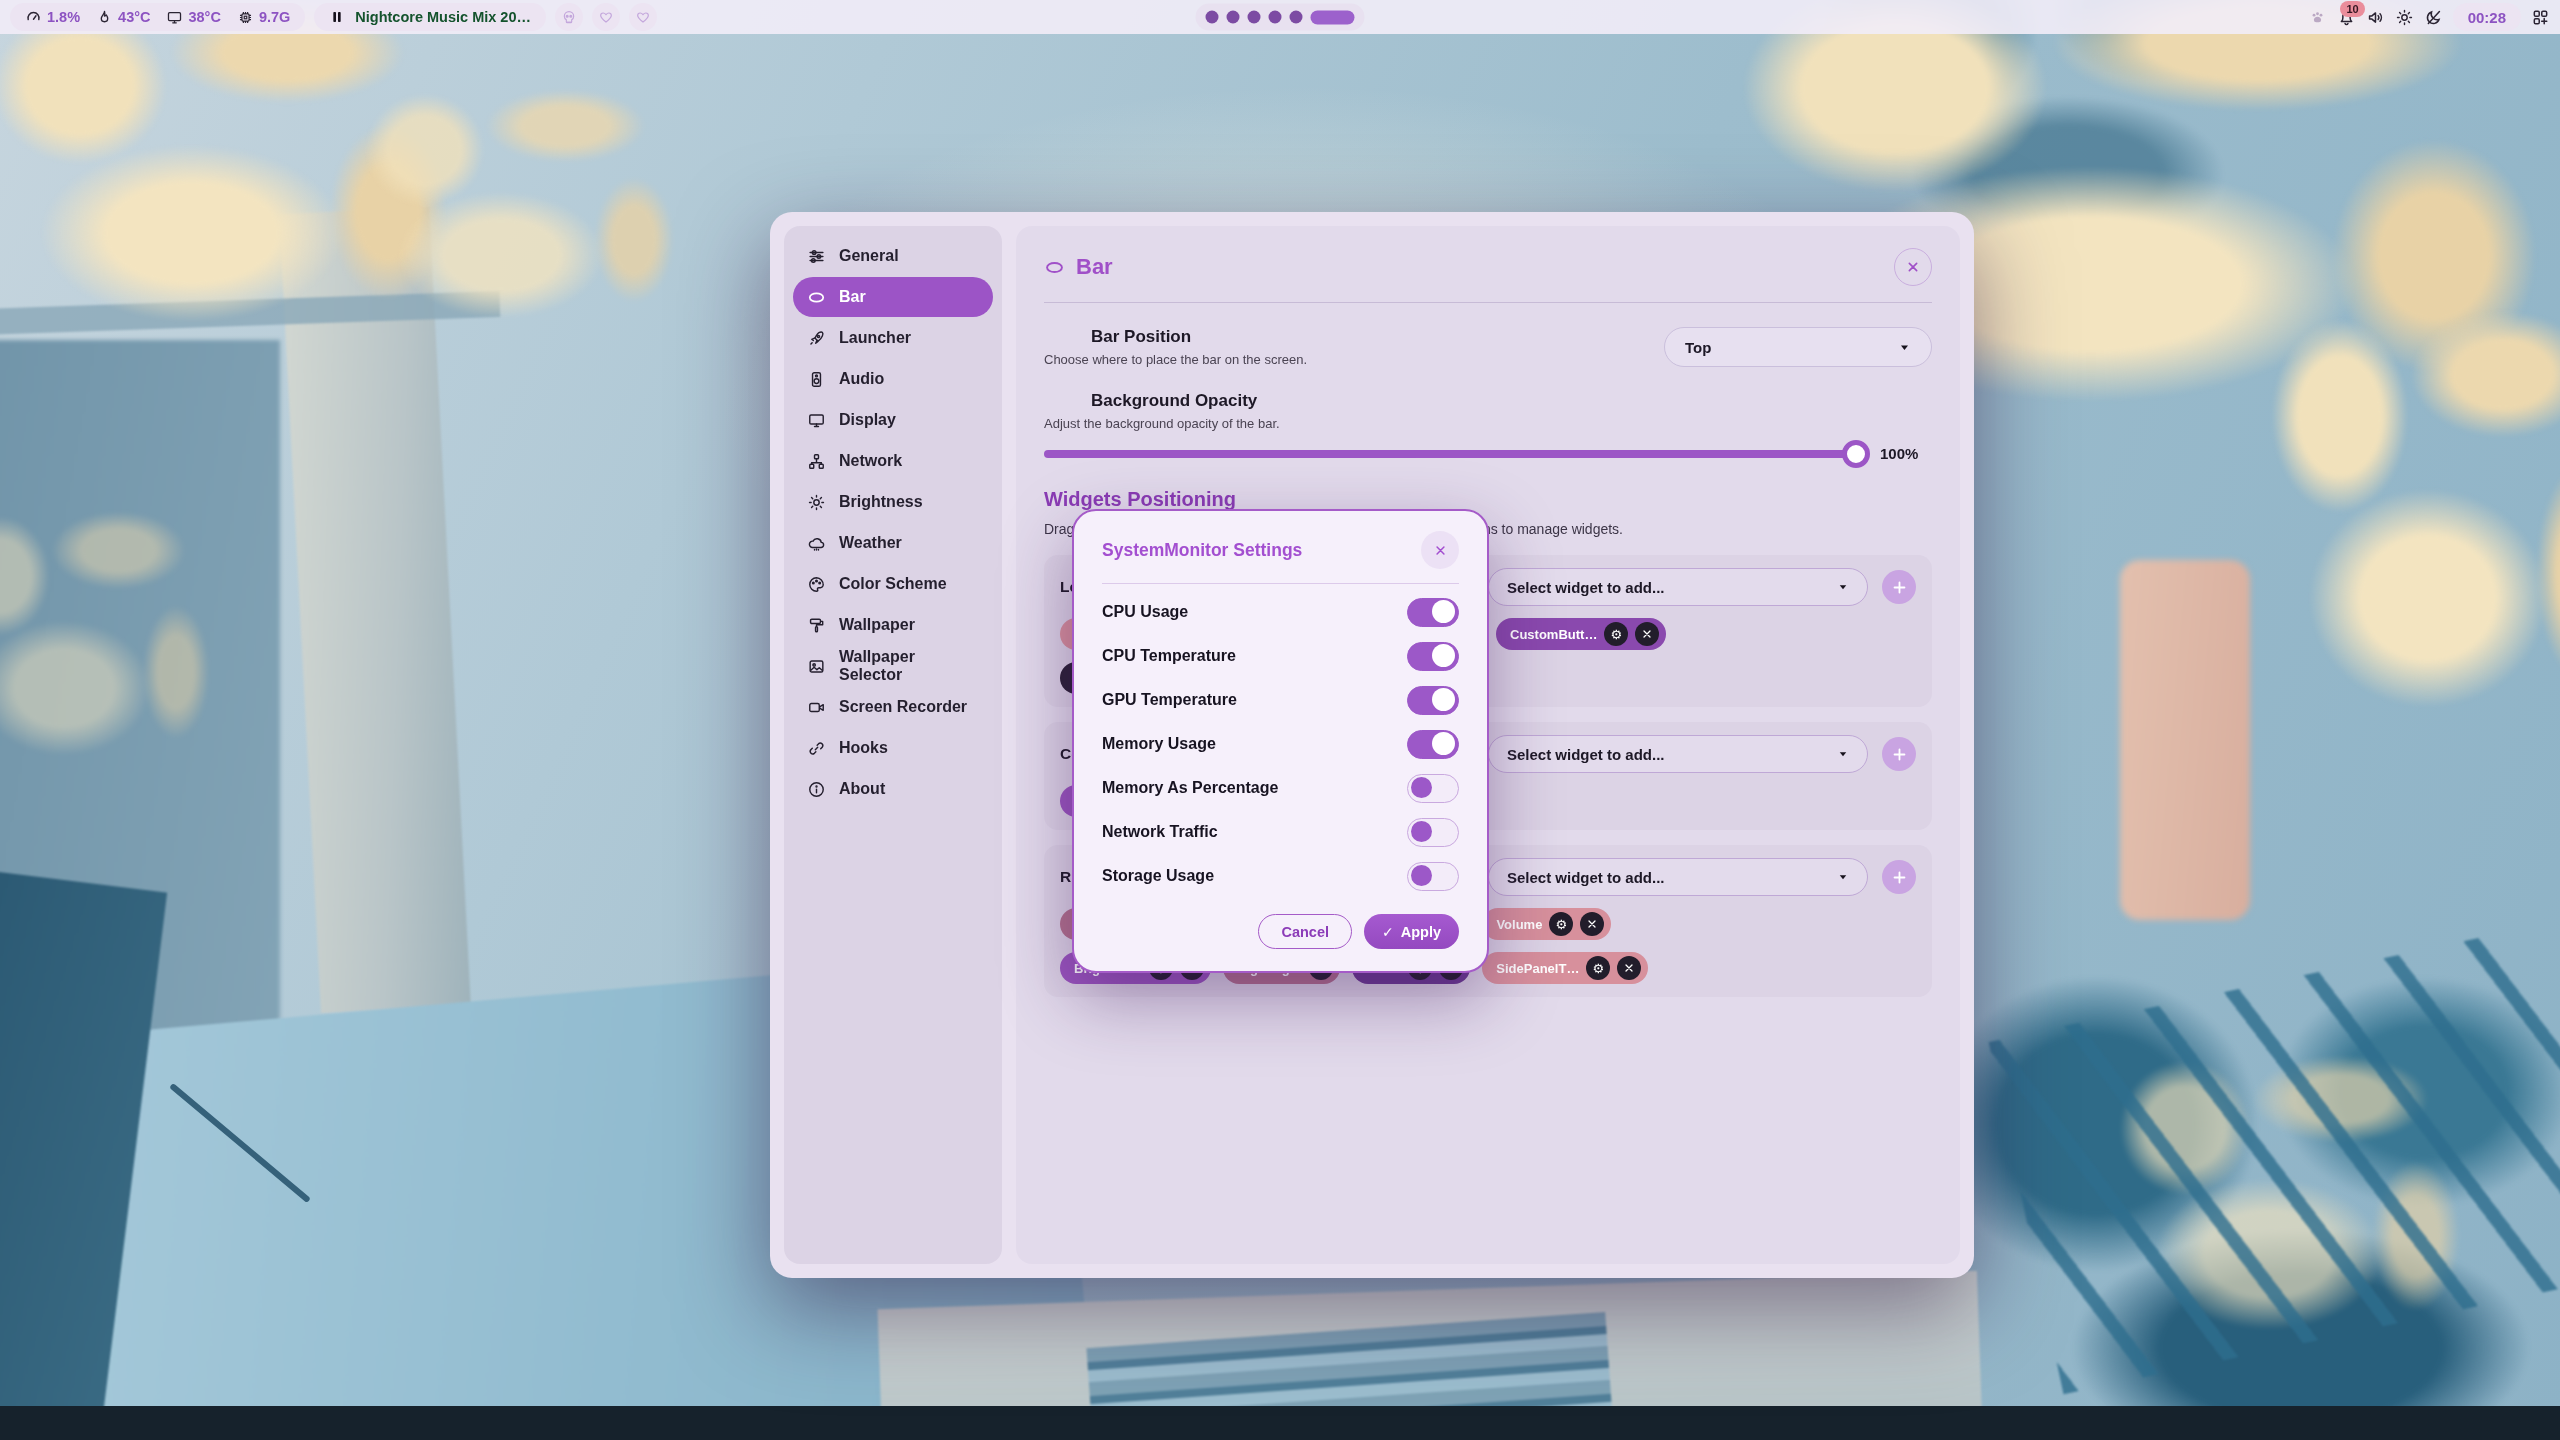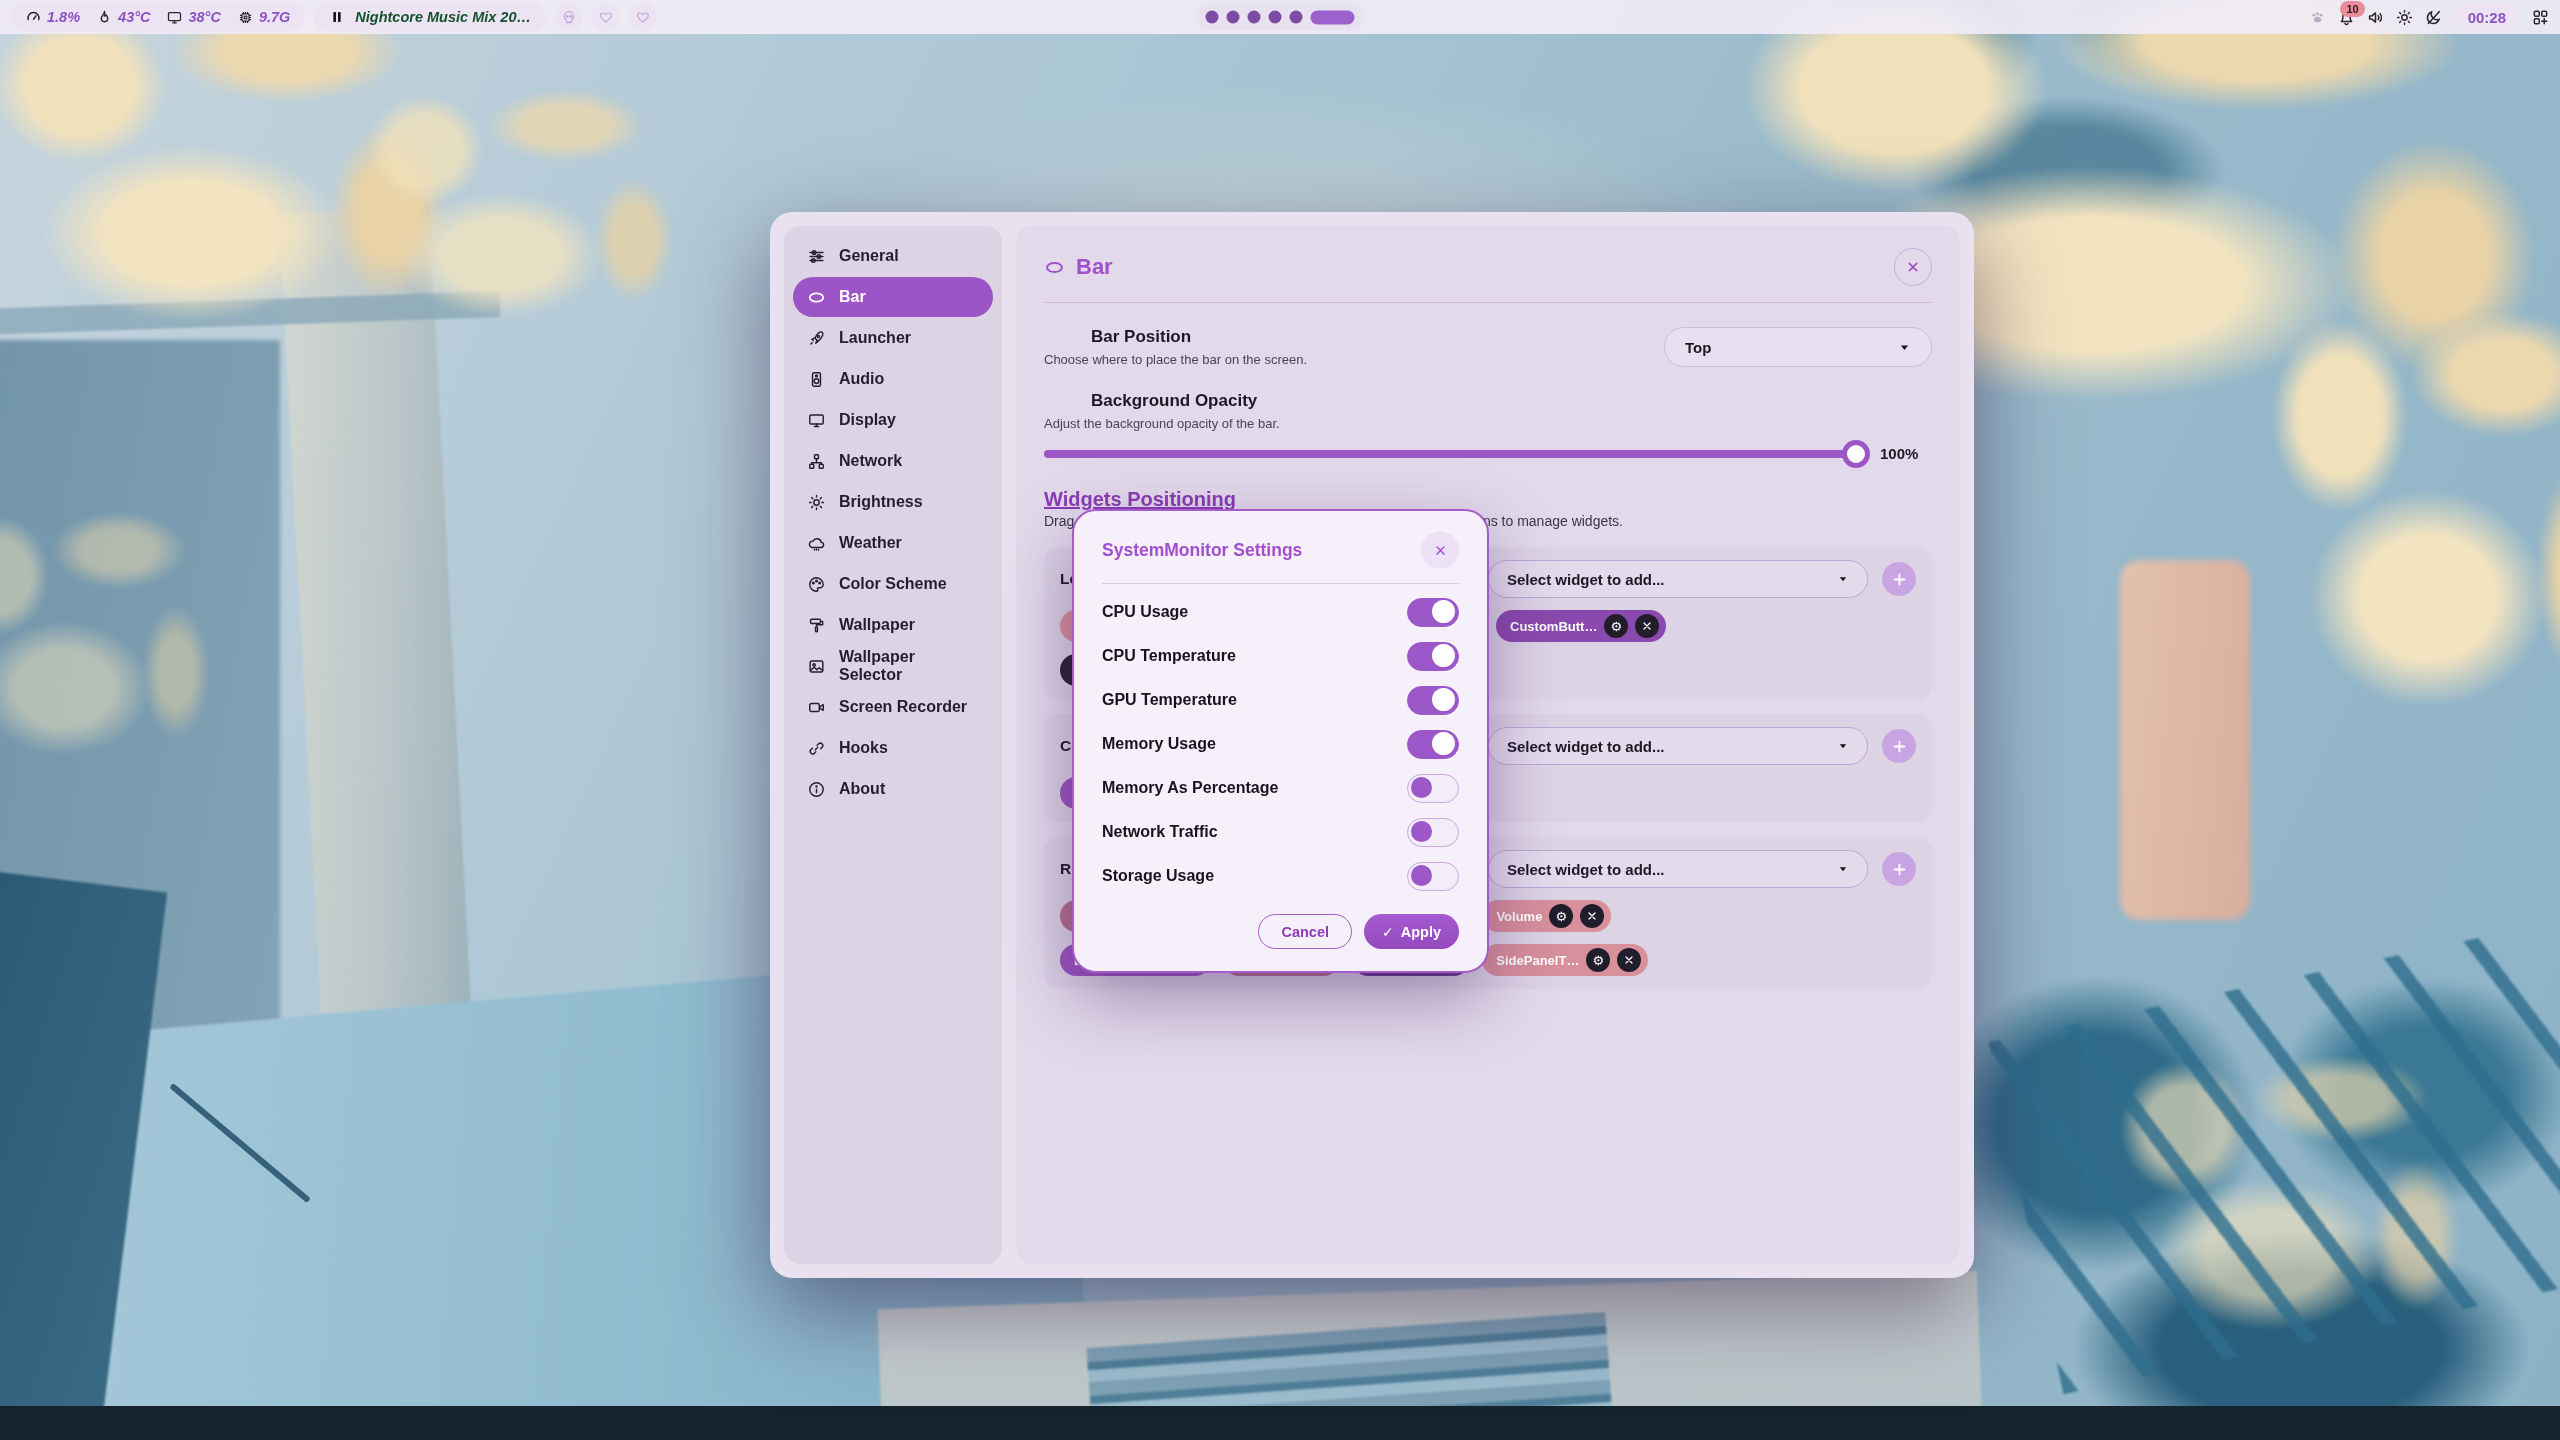--- a/index.html
+++ b/index.html
@@ -33,21 +33,21 @@
     background:linear-gradient(95deg,#e3c0ae,#d8ae9e);border-radius:20px;filter:blur(3px);}
   .wp-rail{position:absolute;left:2020px;top:980px;width:560px;height:360px;transform:rotate(-12deg);
     background:repeating-linear-gradient(65deg,#2e6e8e 0 14px,#2e6e8e00 14px 74px);opacity:.8;filter:blur(1px);}
   .wp-walk{position:absolute;left:880px;top:1290px;width:1100px;height:160px;background:linear-gradient(#ccd3d2,#b4c2c6);transform:rotate(-2deg);filter:blur(1px);}
   .wp-stairs{position:absolute;left:1090px;top:1330px;width:520px;height:120px;transform:rotate(-4deg);
     background:repeating-linear-gradient(#7fa3b6 0 14px,#51809a 14px 22px,#9cbecf 22px 34px);filter:blur(1px);}
   .wp-ground{position:absolute;left:0;bottom:0;width:100%;height:34px;background:#16222c;}
   
   .topbar{position:absolute;left:0;top:0;right:0;height:34px;background:#f1ecf7e8;
     display:flex;align-items:center;padding:0 10px;z-index:30;}
-  .tb-left{display:flex;align-items:center;gap:9px;font-style:italic;}
+  .tb-left{display:flex;align-items:center;gap:9px;}
   .tb-right{display:flex;align-items:center;gap:10px;margin-left:auto;}
   .pillmod{display:flex;align-items:center;background:#ece4f2;border-radius:15px;height:28px;padding:0 15px;}
   .metrics{gap:16px;}
   .metric{display:flex;align-items:center;gap:5px;}
   .metric .ic{width:17px;height:17px;color:#2b2433;}
   .metric b{color:#8d53c2;font-size:14.5px;font-weight:700;}
   .media{gap:10px;max-width:300px;}
   .media .ic{width:16px;height:16px;color:#17121d;}
   .media span{color:#14532d;font-weight:700;font-size:14.5px;white-space:nowrap;overflow:hidden;text-overflow:ellipsis;}
   .circlemod{width:28px;height:28px;border-radius:50%;background:#ece4f2;display:flex;align-items:center;justify-content:center;color:#c4a7dc;}
@@ -85,21 +85,21 @@
   .s-desc{font-size:13px;color:#4a4352;margin-top:5px;}
   .select{width:268px;height:40px;background:#e7e0f0;border:1px solid #cabfdc;border-radius:20px;
     display:flex;align-items:center;justify-content:space-between;padding:0 20px;box-sizing:border-box;text-align:right;}
   .select span{font-size:15px;font-weight:700;color:#1d1826;}
   .select .ic{width:13px;height:13px;color:#17121d;}
   .sliderrow{display:flex;align-items:center;gap:14px;margin:14px 0 6px;}
   .slider{flex:1;height:8px;border-radius:4px;background:#9c56c6;position:relative;}
   .slider .thumb{position:absolute;right:-4px;top:50%;transform:translateY(-50%);width:18px;height:18px;
     border-radius:50%;background:#fff;border:5px solid #9c56c6;}
   .slider-val{width:52px;font-size:15px;font-weight:700;color:#1d1826;}
-  .wp-title{color:#8a3cb4;font-size:20px;font-weight:700;margin:26px 0 0;text-decoration:underline;}
+  .wp-title{color:#8a3cb4;font-size:20px;font-weight:700;margin:26px 0 8px;}
   .wp-desc{font-size:14px;color:#3c3547;max-width:588px;line-height:1.45;margin-bottom:16px;}
   .group{background:#dcd3e5;border-radius:14px;padding:13px 16px;margin-bottom:15px;}
   .group-head{display:flex;align-items:center;gap:14px;}
   .g-label{font-size:15.5px;font-weight:700;color:#1d1826;flex:1;white-space:nowrap;overflow:hidden;}
   .g-select{width:380px;height:38px;border:1px solid #bfa8d6;background:#e3dbec;border-radius:19px;
     display:flex;align-items:center;justify-content:space-between;padding:0 18px;box-sizing:border-box;flex:none;}
   .g-select span{font-size:15px;font-weight:700;color:#1d1826;white-space:nowrap;}
   .g-select .ic{width:12px;height:12px;color:#17121d;}
   .addbtn{width:34px;height:34px;border-radius:50%;background:#c9a4e2;color:#fff;display:flex;
     align-items:center;justify-content:center;flex:none;}

